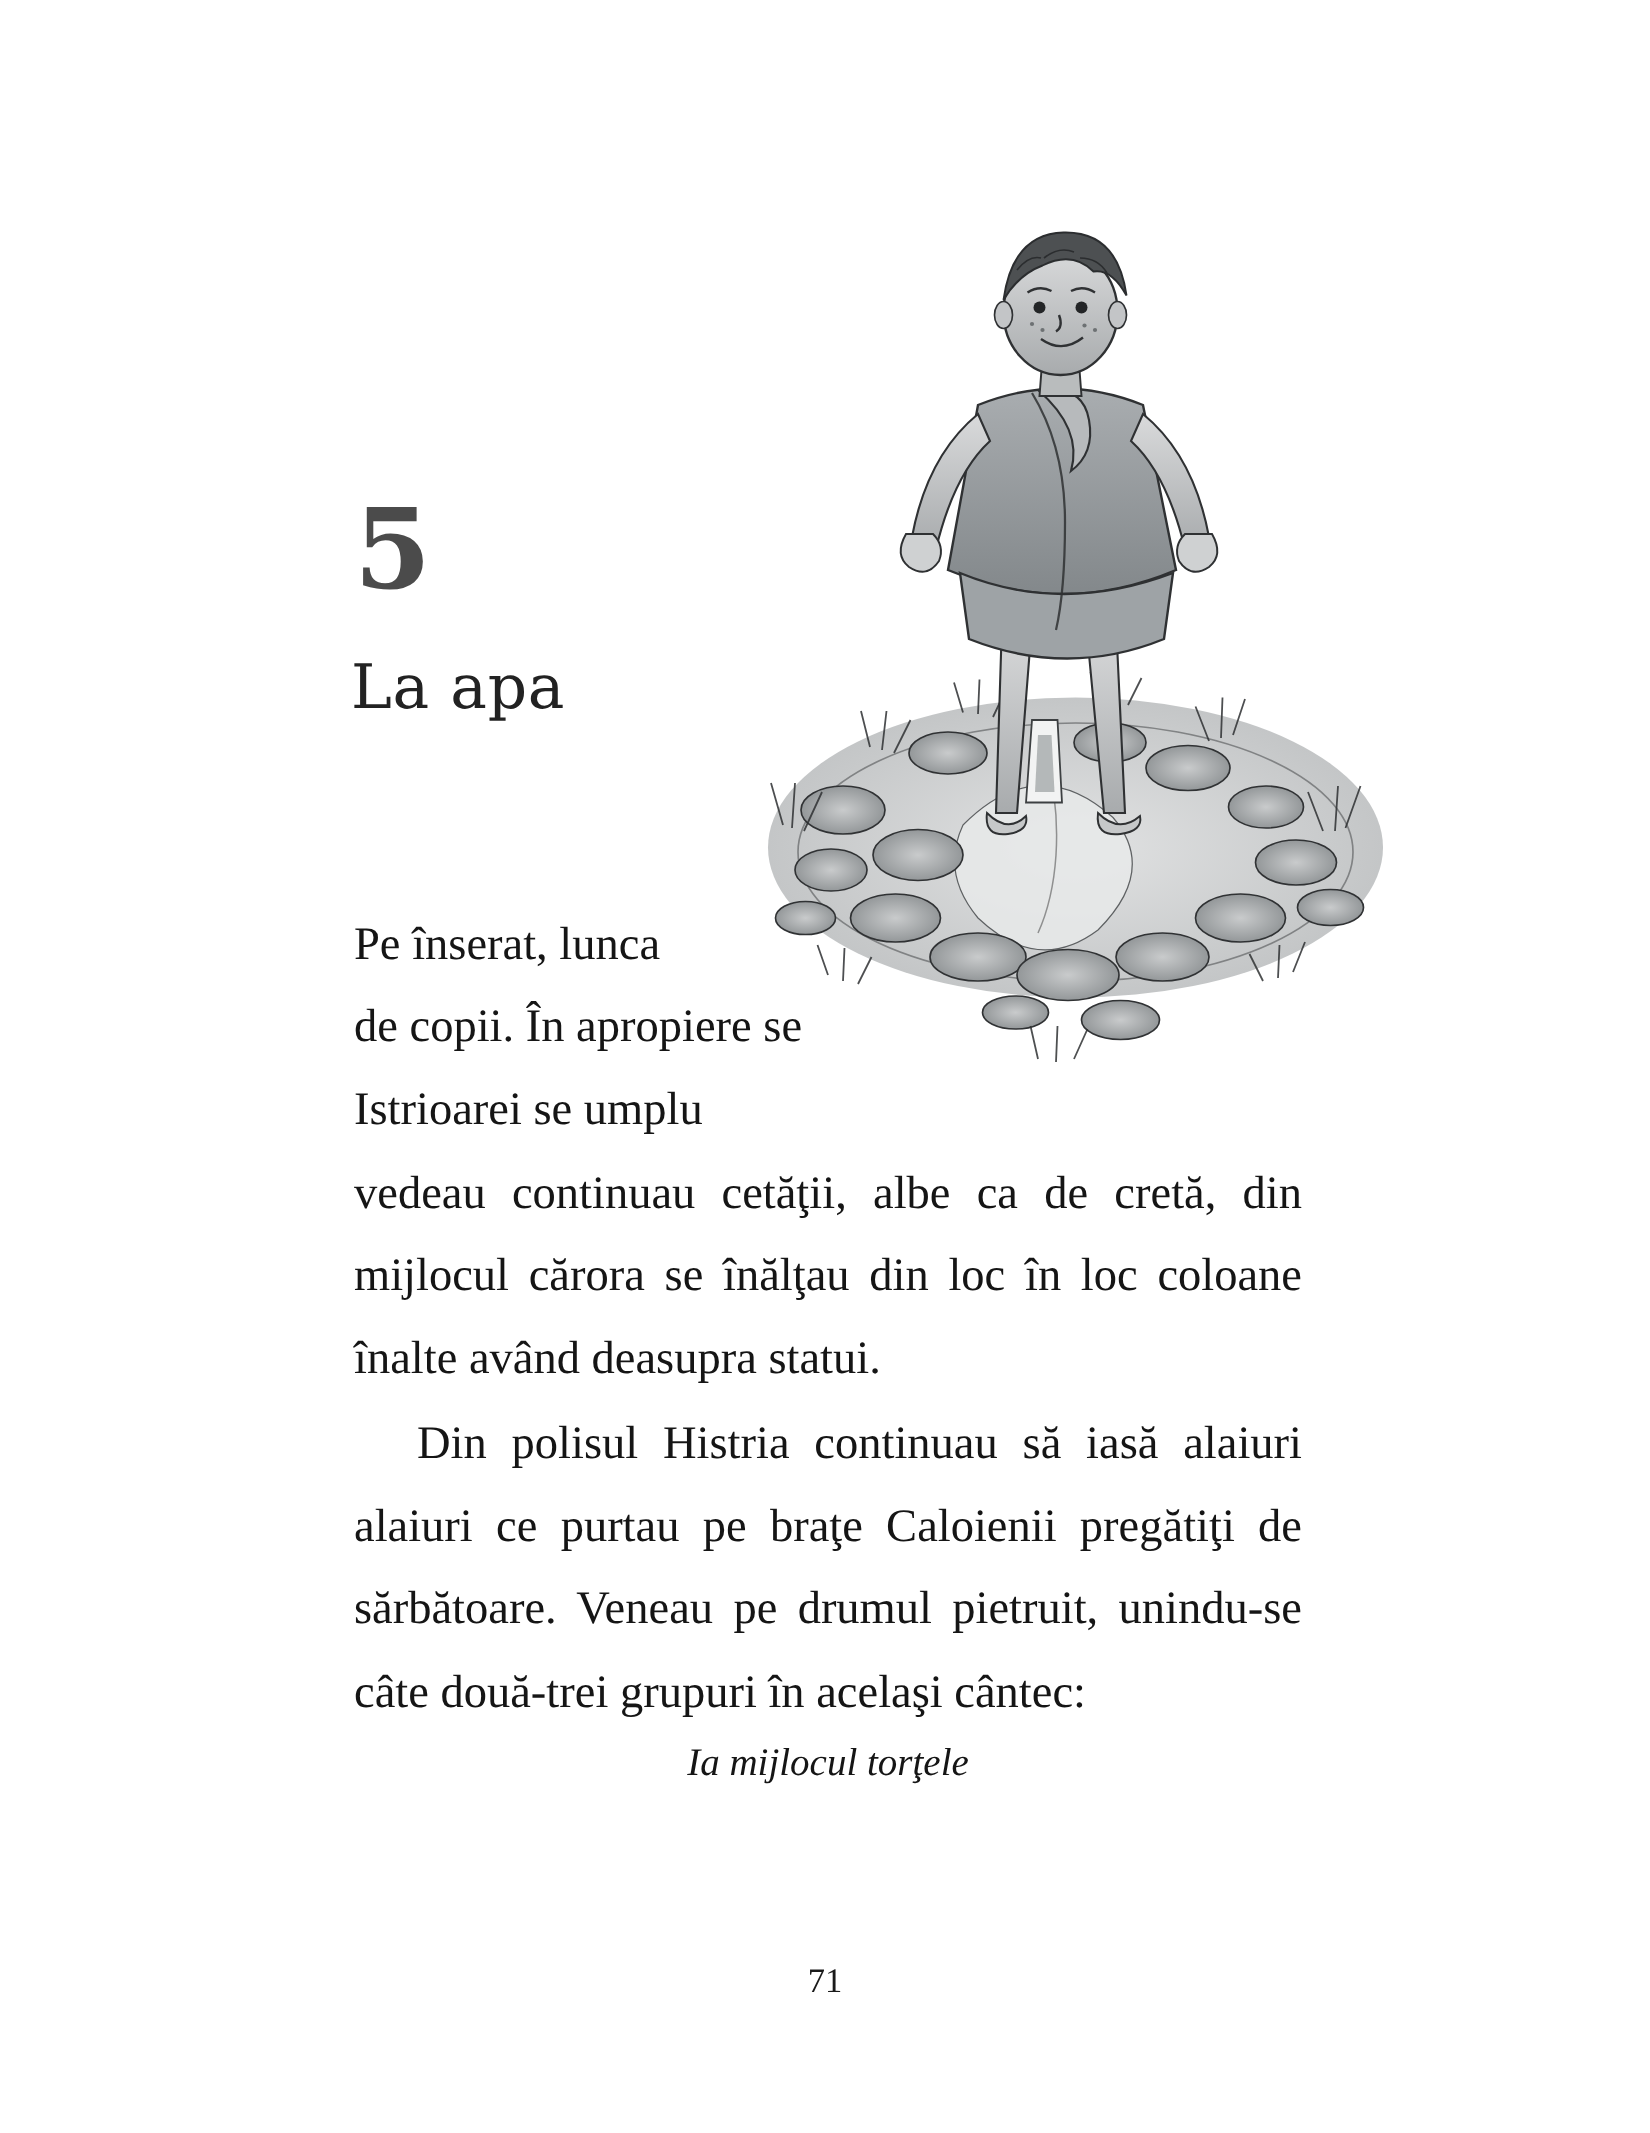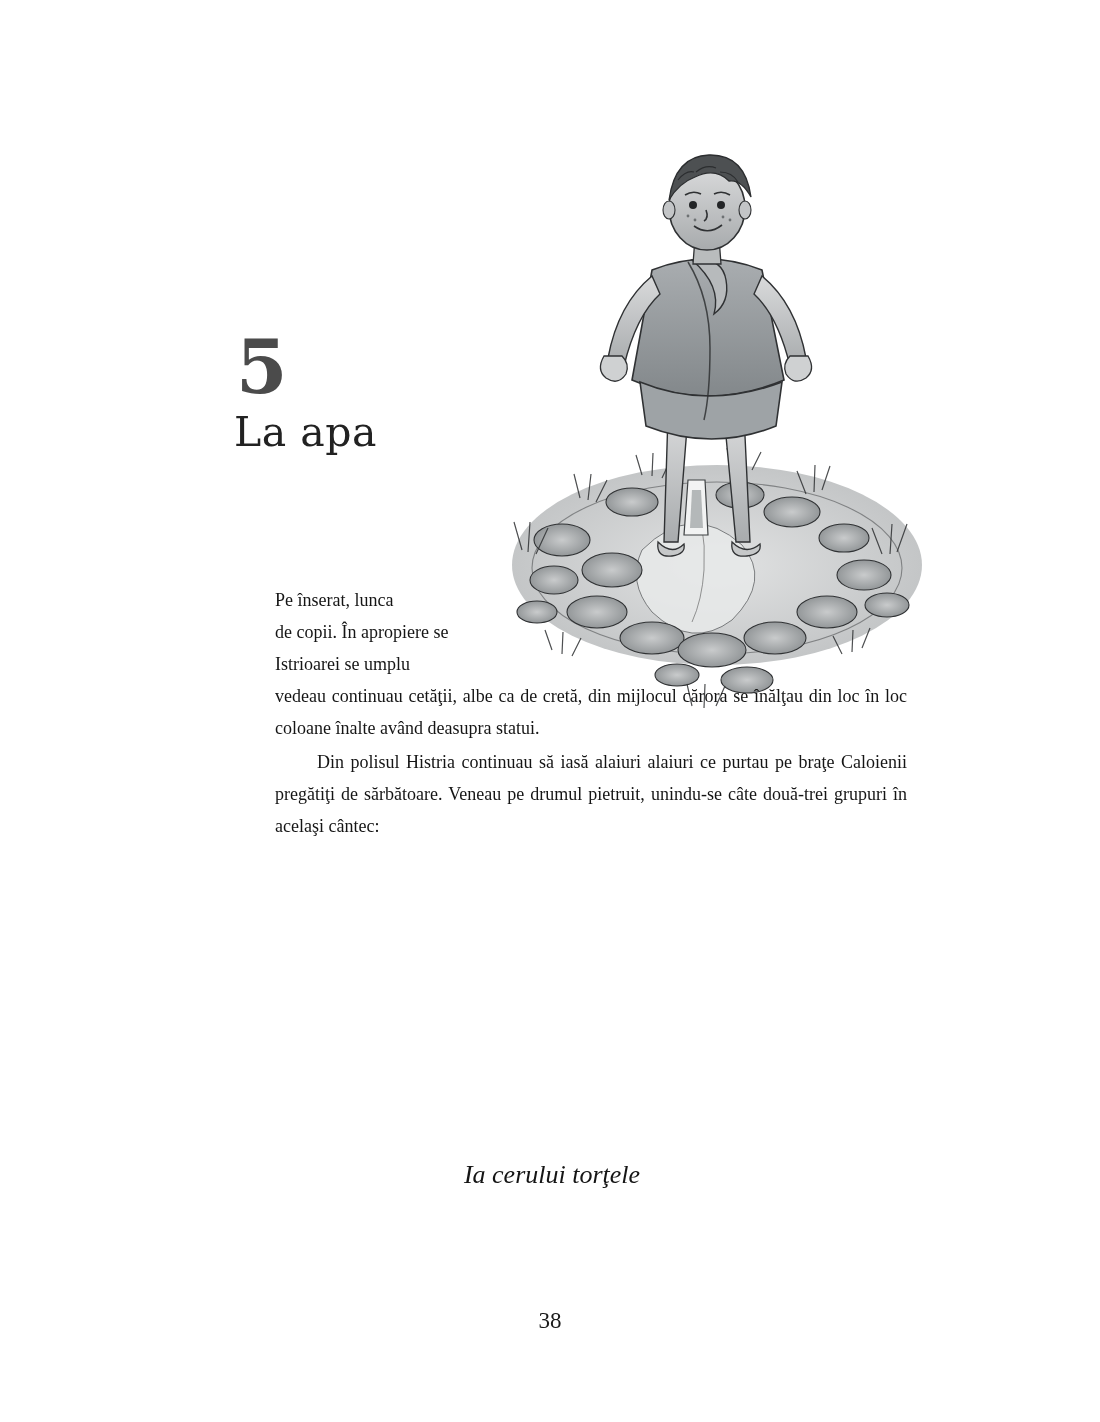--- a/index.html
+++ b/index.html
@@ -27,21 +27,21 @@
     font-weight: 700;
     color: #4b4b4b;
     letter-spacing: 0;
     line-height: 1;
   }
 
   
   .chapter-title {
     position: absolute;
     left: 234px;
-    top: 406px;
+    top: 432px;
     width: 300px;
     font-family: "DejaVu Serif", serif;
     font-size: 41px;
     font-weight: 400;
     color: #222222;
     line-height: 1.28;
     letter-spacing: 0.5px;
   }
   .chapter-title .line {
     display: block;
@@ -59,27 +59,26 @@
   .illustration svg {
     display: block;
     width: 100%;
     height: 100%;
   }
 
   
   .body-text {
     position: absolute;
     left: 236px;
-    top: 584px;
+    top: 601px;
     width: 632px;
-    font-size: 18px;
+    font-size: 31px;
     line-height: 1.78;
     color: #151515;
     text-align: justify;
-    margin-left: 39px;
   }
   .body-text p {
     margin: 0;
   }
   
   .p-intro .short-line {
     display: block;
     width: 300px;
     white-space: nowrap;
   }
@@ -252,18 +251,18 @@
     <p class="p-intro">
       <span class="short-line">Pe înserat, lunca</span>
       <span class="short-line">de copii. În apropiere se</span>
       <span class="short-line">Istrioarei se umplu</span>
       <span class="full justify-stretch">vedeau continuau cetăţii, albe ca de cretă, din mijlocul cărora se înălţau din loc în loc coloane înalte având deasupra statui.</span>
     </p>
     <p class="p-indent justify-stretch">Din polisul Histria continuau să iasă alaiuri alaiuri ce purtau pe braţe Caloienii pregătiţi de sărbătoare. Veneau pe drumul pietruit, unindu-se câte două-trei grupuri în acelaşi cântec:</p>
   </div>
 
   <div class="verse">
-    <span class="verse-line">Ia cerului torţele</span>
-  </div>
-
-  <div class="page-number">38</div>
+    <span class="verse-line">Ia mijlocul torţele</span>
+  </div>
+
+  <div class="page-number">71</div>
 
 </div>
 
 </body></html>

